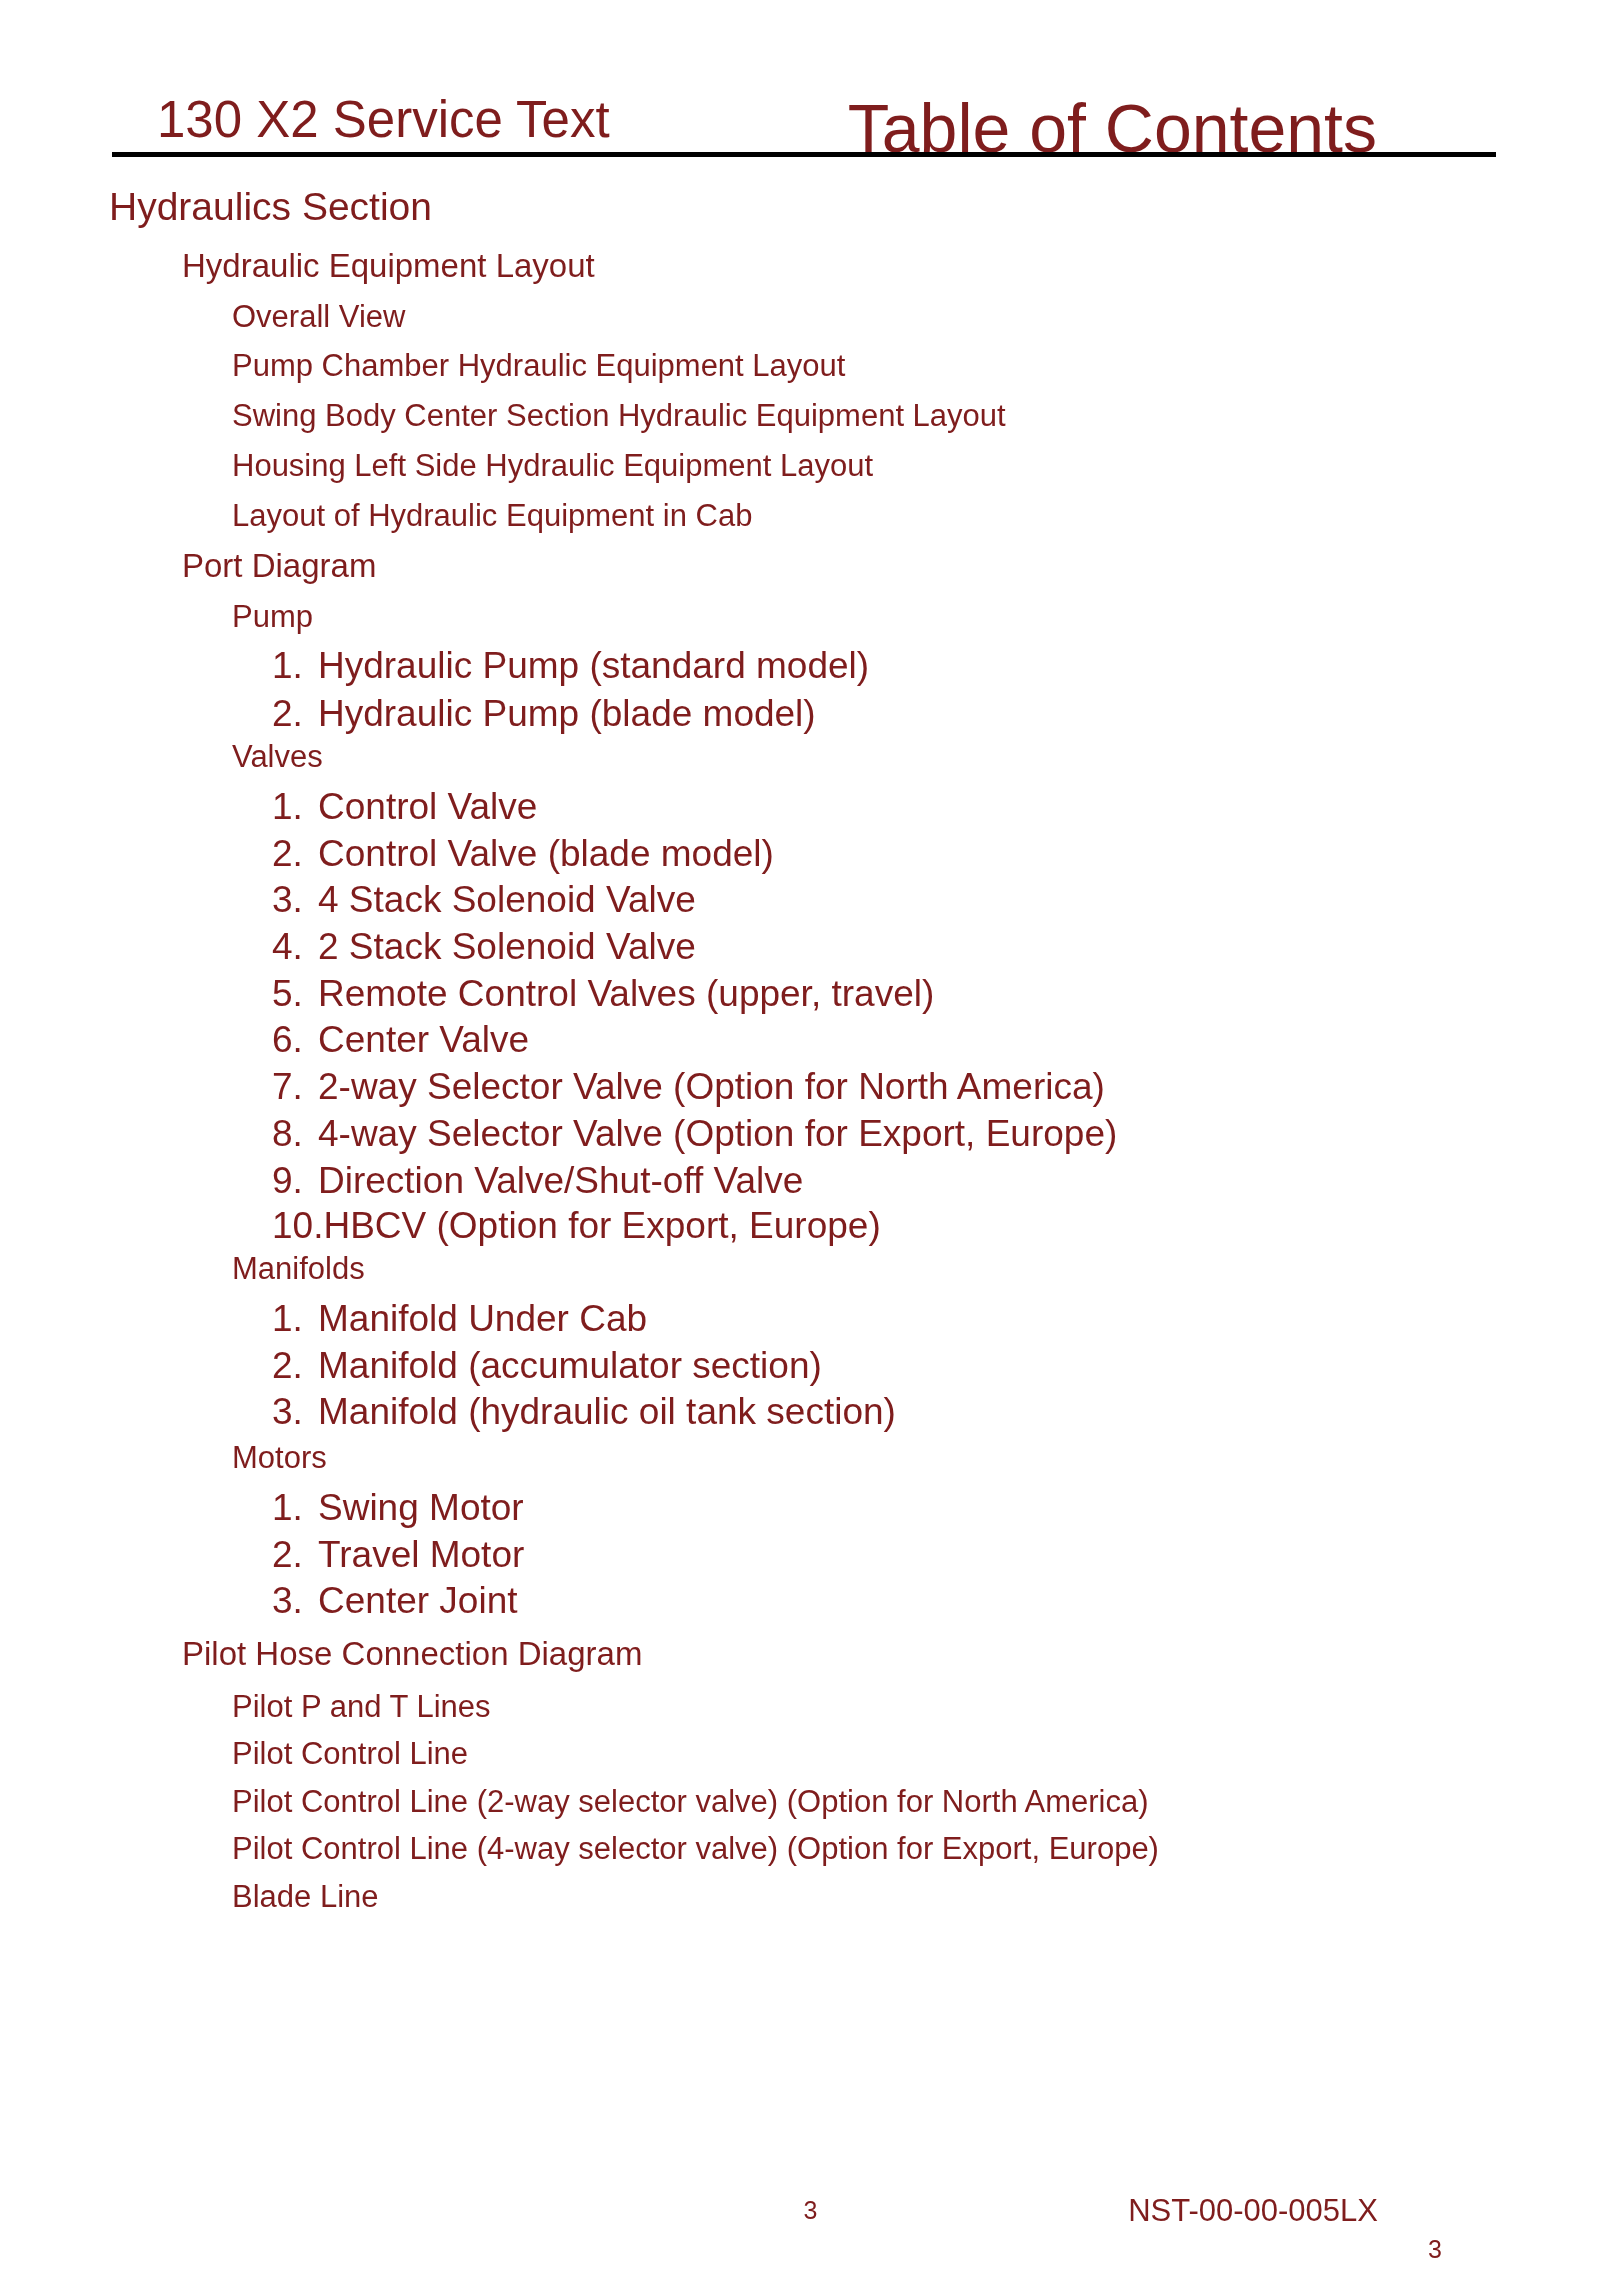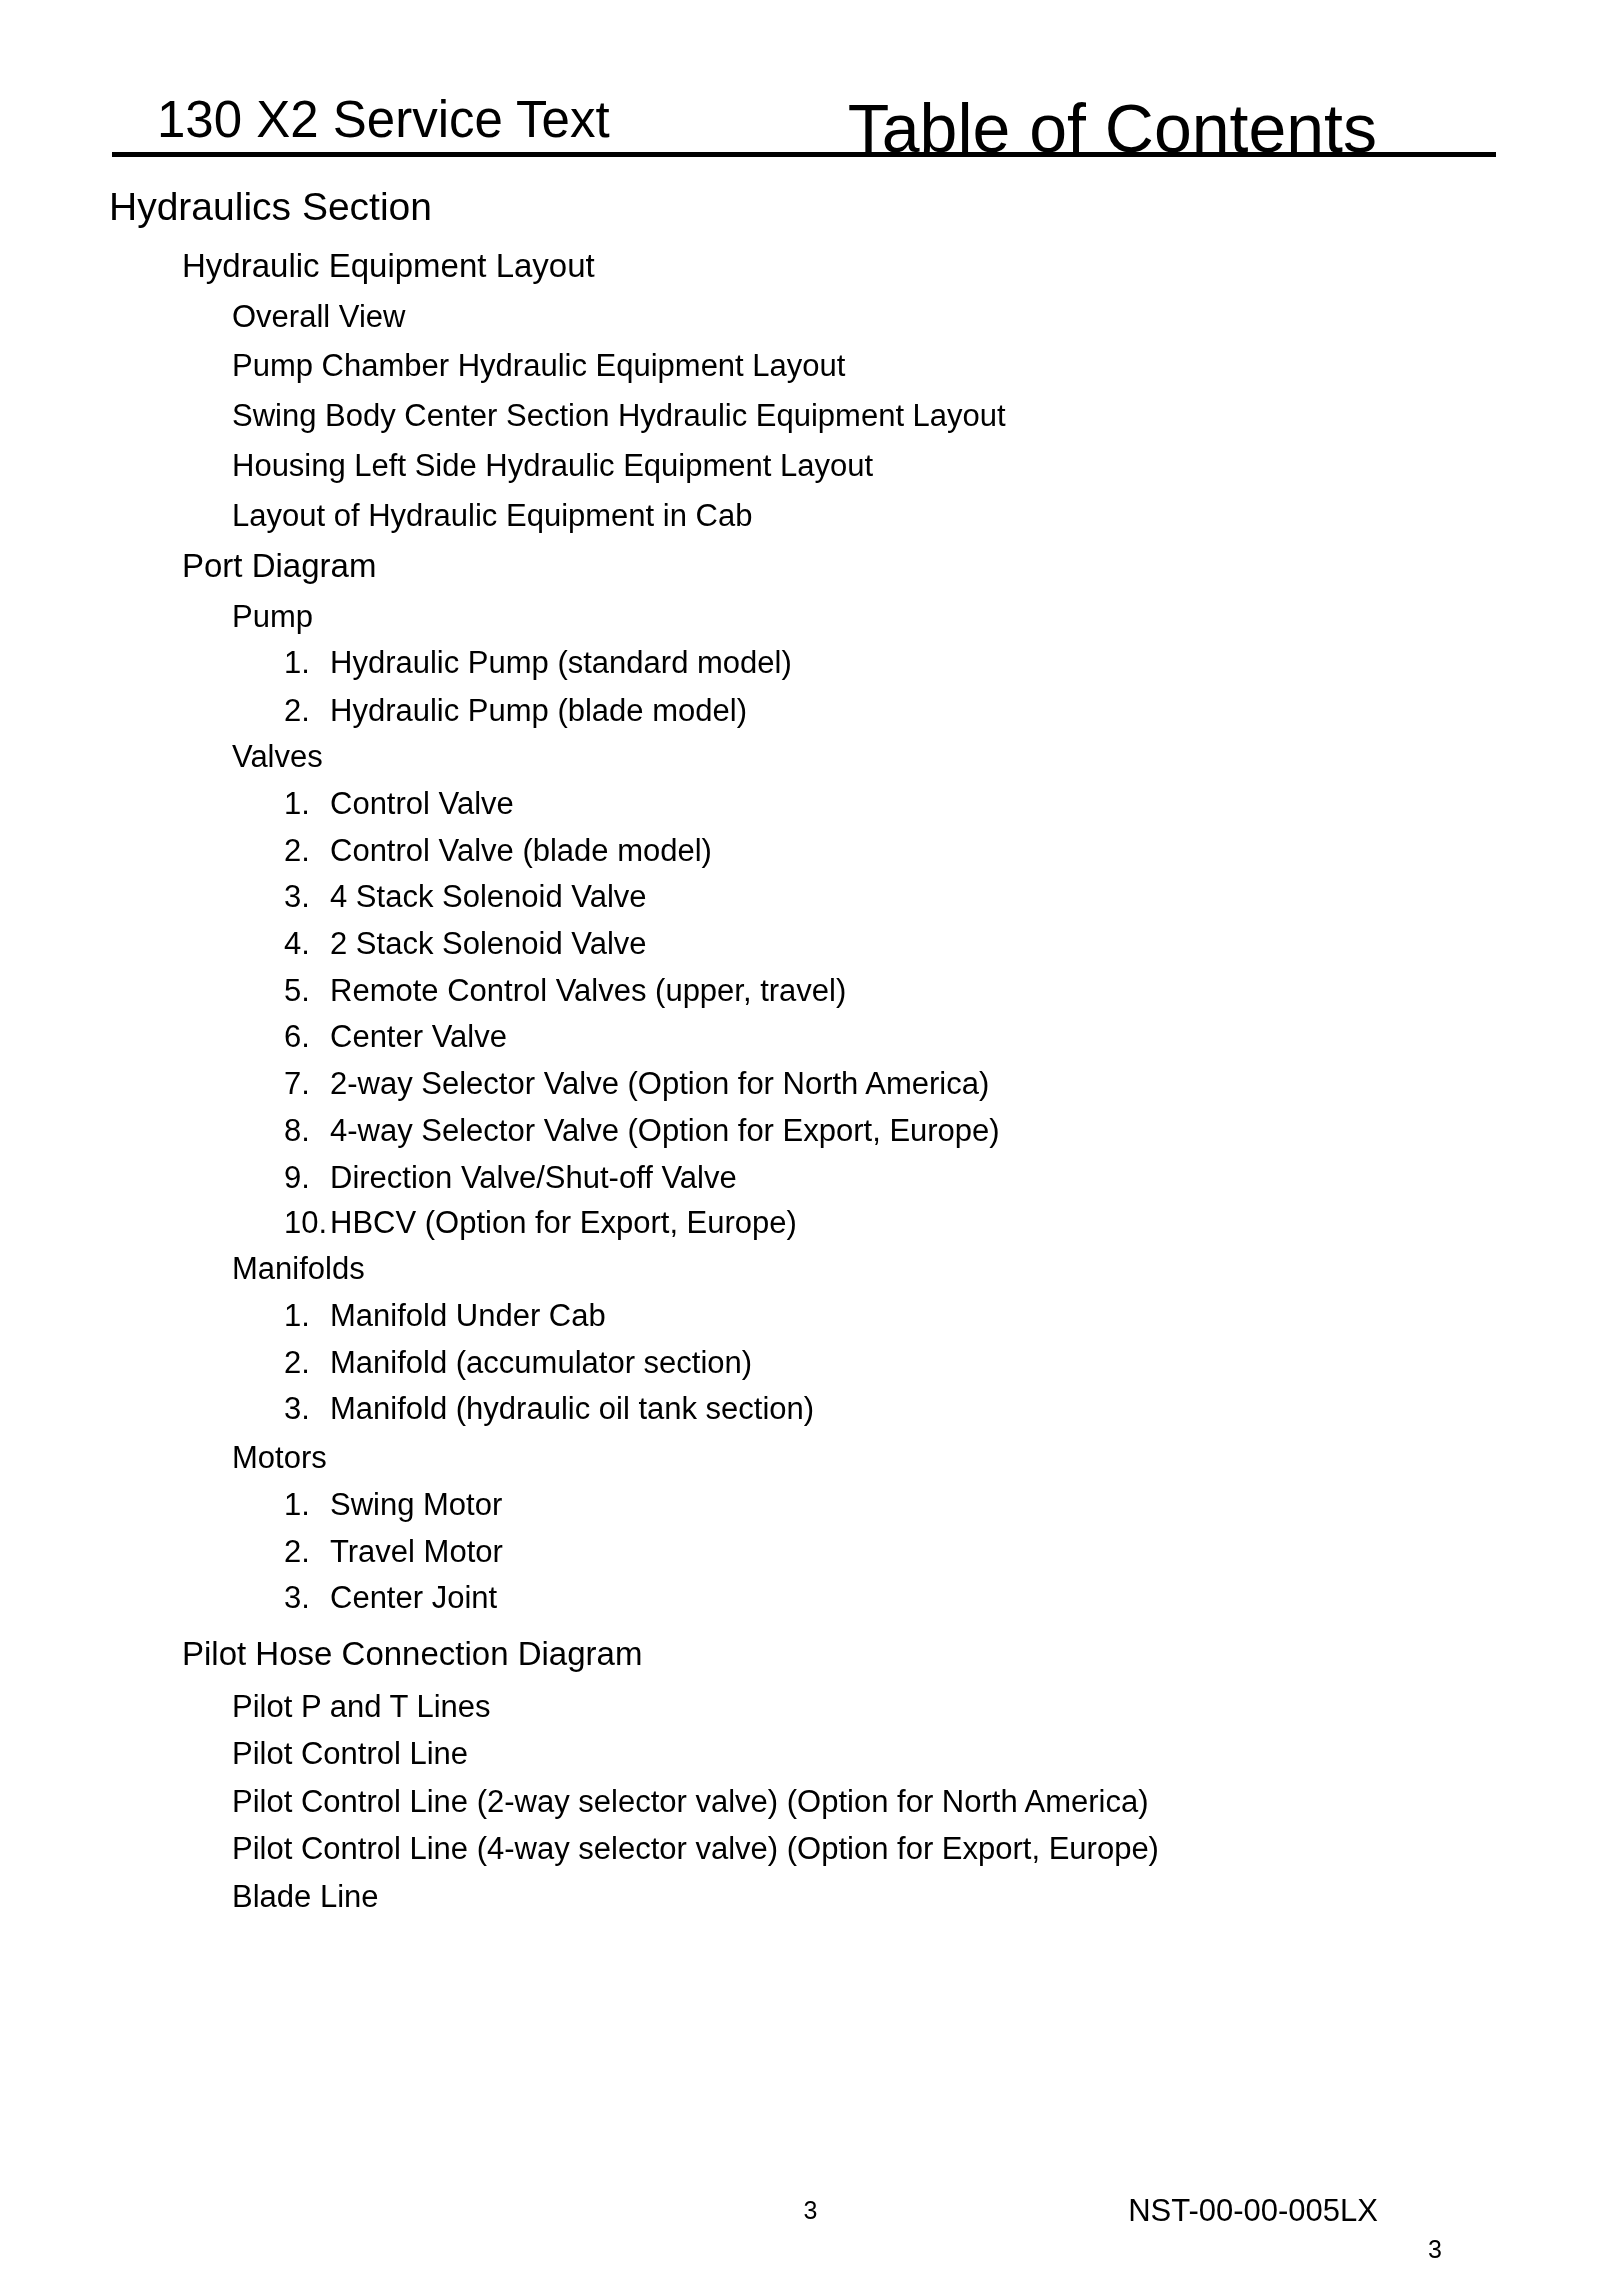--- a/index.html
+++ b/index.html
@@ -1,21 +1,21 @@
 <!DOCTYPE html>
 <html style="font-size:12.2px"><head>
 <meta charset="utf-8">
 <style>
   html, body { margin: 0; padding: 0; background: #ffffff; }
   .page {
     position: relative;
     width: 1496px;
     height: 2295px;
     background: #ffffff;
-    color: #000000;
+    color: #7f1d1d;
     font-family: "Liberation Sans", "DejaVu Sans", sans-serif;
     overflow: hidden;
   }
   .hdr-left {
     position: absolute;
     left: 157px; top: 94px;
     font-size: 51px; line-height: 1;
     white-space: nowrap;
   }
   .hdr-right {
@@ -32,21 +32,21 @@
   }
   .toc { position: absolute; left: 0; top: 0; width: 100%; height: 100%; }
   .toc-line {
     position: absolute;
     line-height: 1;
     white-space: nowrap;
   }
   .lvl1 { left: 109px; font-size: 39px; }
   .lvl2 { left: 182px; font-size: 33px; }
   .lvl3 { left: 232px; font-size: 31px; }
-  .lvl4 { left: 272px; font-size: 31px; margin-left: 12px; }
+  .lvl4 { left: 272px; font-size: 37px; }
   .lvl4 .num { display: inline-block; min-width: 46px; }
   .footer-page-num {
     position: absolute;
     left: 112px; top: 2198px;
     width: 1397px;
     text-align: center;
     font-size: 25px; line-height: 1;
   }
   .footer-doc-num {
     position: absolute;

